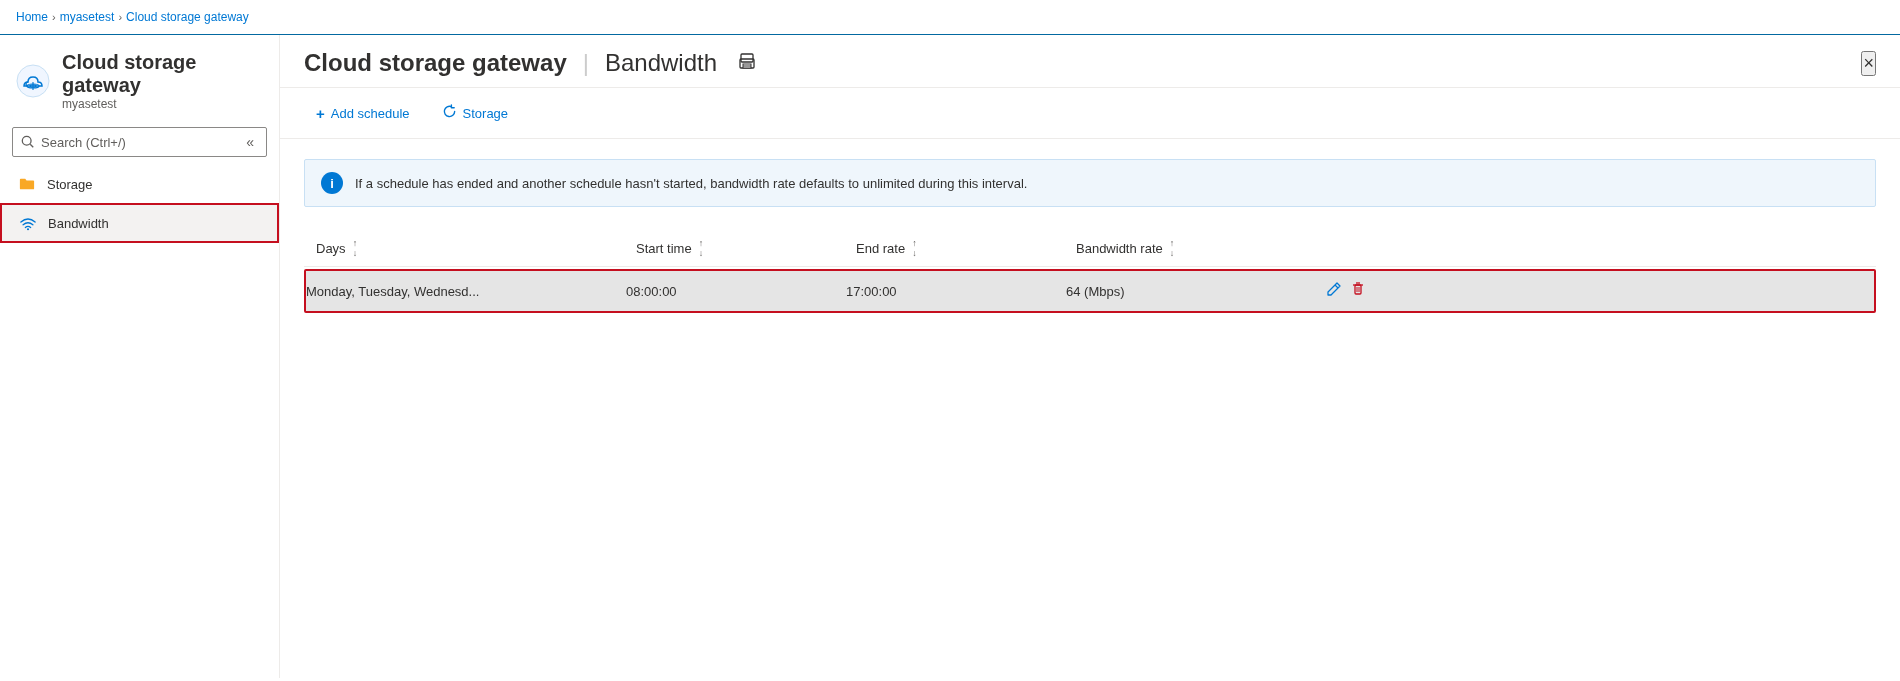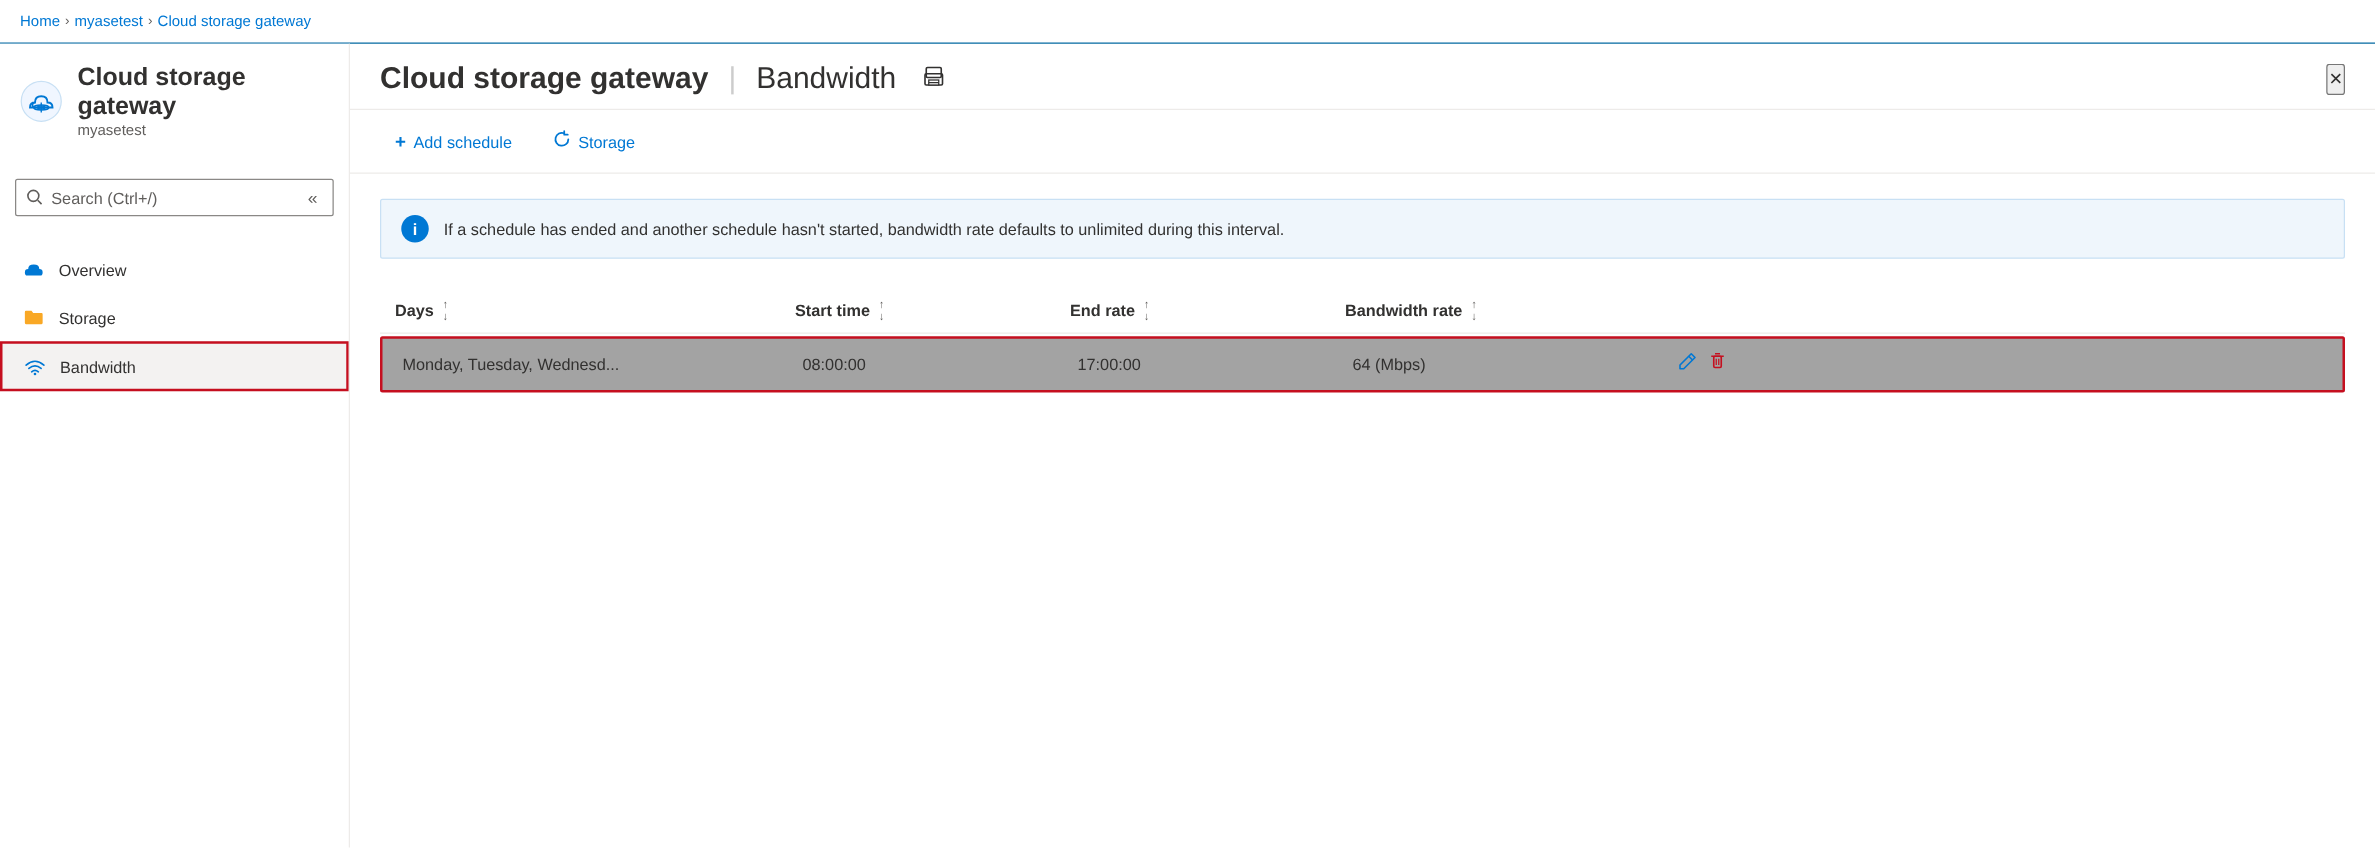--- a/index.html
+++ b/index.html
@@ -63,21 +63,21 @@
       font-size: 20px;
       font-weight: 700;
       color: #323130;
     }
     .sidebar-subtitle {
       font-size: 12px;
       color: #605e5c;
     }
 
     .search-bar {
-      margin: 24px 12px;
+      margin: 8px 12px;
       display: flex;
       align-items: center;
       border: 1px solid #8a8886;
       border-radius: 2px;
       padding: 4px 8px;
       gap: 6px;
       background: #fff;
       position: relative;
     }
     .search-bar input {
@@ -228,47 +228,47 @@
       width: 100%;
     }
     .table-header-row {
       display: grid;
       grid-template-columns: 320px 220px 220px 220px 80px;
       border-bottom: 1px solid #edebe9;
       padding: 8px 12px;
     }
     .table-header-cell {
       font-size: 13px;
-      font-weight: 700;
+      font-weight: 400;
       color: #323130;
       display: flex;
       align-items: center;
       gap: 4px;
     }
     .sort-icon {
       display: inline-flex;
       flex-direction: column;
       gap: 1px;
       margin-left: 3px;
     }
     .sort-icon span {
       font-size: 9px;
       line-height: 1;
       color: #605e5c;
     }
 
     .table-data-row {
       display: grid;
       grid-template-columns: 320px 220px 220px 220px 80px;
-      padding: 10px 16px;
+      padding: 10px 0;
       border: 2px solid #c50f1f;
       border-radius: 2px;
       align-items: center;
       margin-top: 2px;
-      background: #a3a3a3;
+      background: #e5e5e5;
     }
     .table-cell {
       font-size: 13px;
       color: #323130;
     }
     .row-actions {
       display: flex;
       align-items: center;
       gap: 8px;
       justify-content: flex-end;
@@ -316,28 +316,20 @@
       <svg width="14" height="14" viewBox="0 0 16 16">
         <circle cx="6.5" cy="6.5" r="5" stroke="#605e5c" stroke-width="1.5" fill="none"></circle>
         <line x1="10.5" y1="10.5" x2="14" y2="14" stroke="#605e5c" stroke-width="1.5"></line>
       </svg>
       <input type="text" placeholder="Search (Ctrl+/)" style="">
       <button class="search-collapse-btn">«</button>
     </div>
 
     <nav>
 
-      <div class="nav-item">
-        <div class="nav-icon">
-          <svg width="18" height="16" viewBox="0 0 20 18" fill="none">
-            <path d="M4 14 Q2 14 2 11 Q2 8 5 8 Q5 4 10 4 Q15 4 15 8 Q18 8 18 11 Q18 14 16 14 Z" fill="#0078d4"></path>
-          </svg>
-        </div>
-        <span>Overview</span>
-      </div>
 
       <div class="nav-item">
         <div class="nav-icon">
           <svg width="18" height="16" viewBox="0 0 20 18" fill="none">
             <path d="M2 4 Q2 3 3 3 L8 3 L9.5 5 L17 5 Q18 5 18 6 L18 14 Q18 15 17 15 L3 15 Q2 15 2 14 Z" fill="#f9a825"></path>
           </svg>
         </div>
         <span>Storage</span>
       </div>
 

